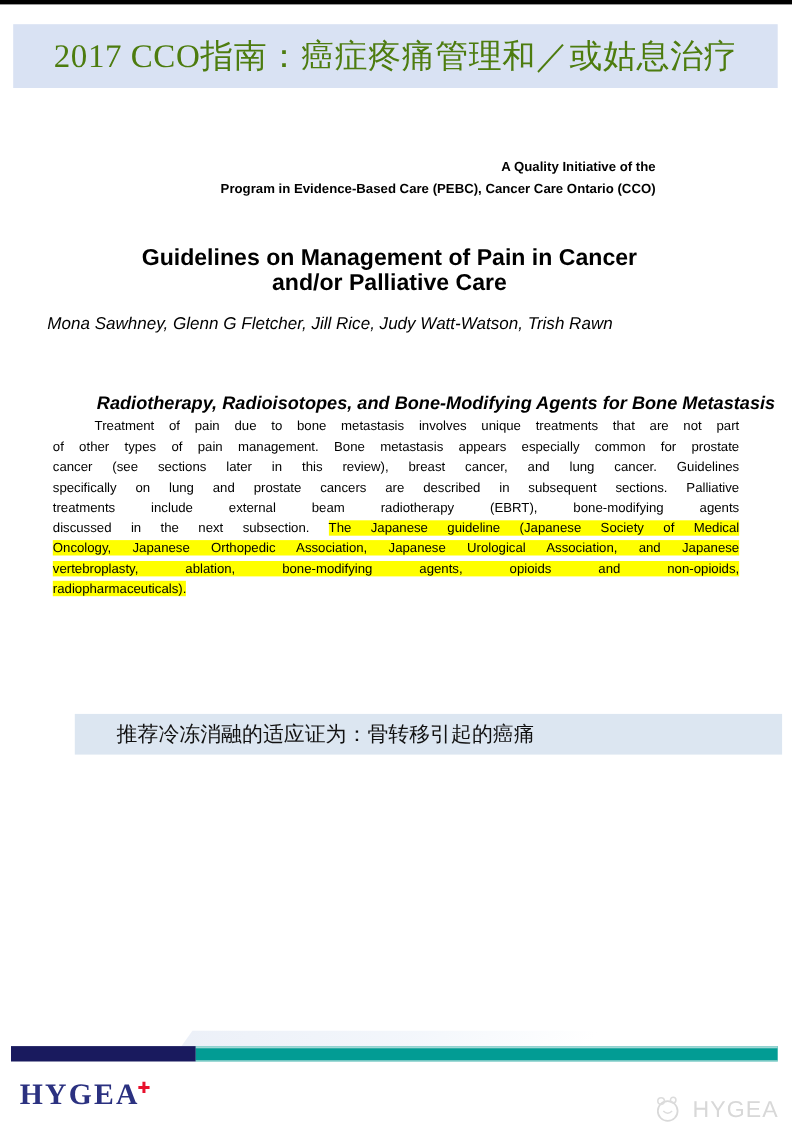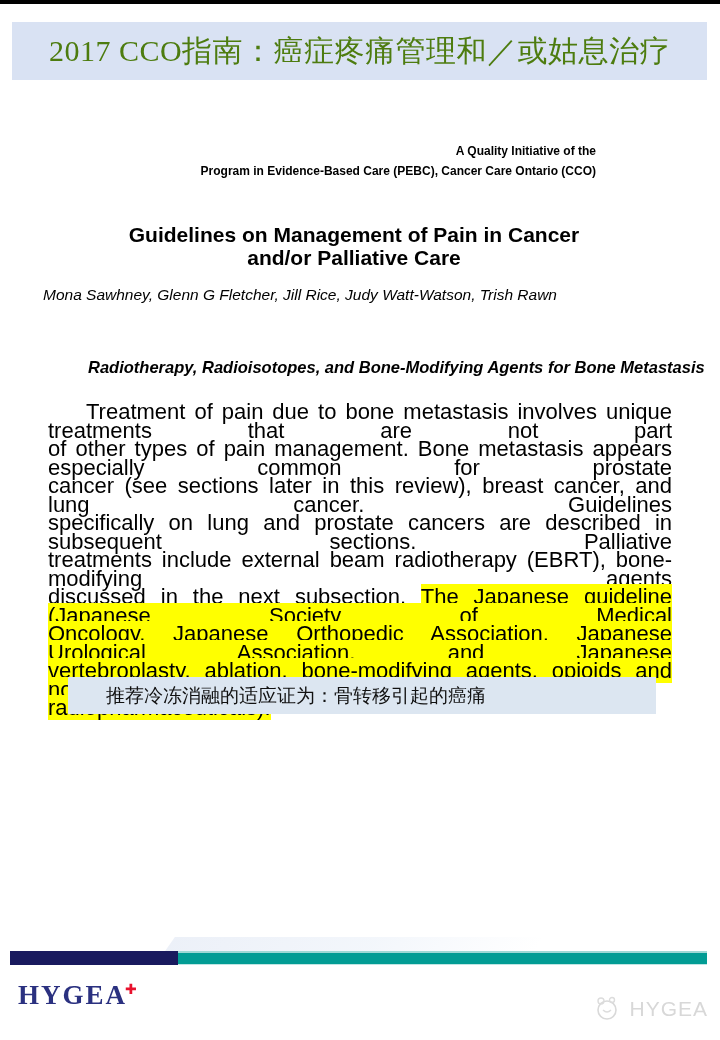--- a/index.html
+++ b/index.html
@@ -65,38 +65,38 @@
     position: absolute;
     left: 48px; top: 358px;
     width: 624px;
     font-weight: bold;
     font-style: italic;
     font-size: 16.5px;
     margin-left: 40px;
   }
   .body-paragraph {
     position: absolute;
-    left: 48px; top: 403px;
+    left: 48px; top: 378px;
     width: 624px;
-    font-size: 22px;
+    font-size: 12px;
   }
   .pline {
     line-height: 18.5px;
     white-space: normal;
   }
   .pline.just {
     text-align: justify;
     text-align-last: justify;
   }
   .pline.ind { text-indent: 38px; }
   .hl { background: var(--highlight, #ffff00); }
   .callout-box {
     position: absolute;
-    left: 68px; top: 677px;
-    width: 588px; height: 37px;
+    left: 68px; top: 649px;
+    width: 643px; height: 37px;
     background: var(--callout_bg, #dce6f1);
     display: flex;
     align-items: center;
   }
   .callout-box span {
     padding-left: 38px;
     font-size: 19px;
     color: #111111;
     white-space: nowrap;
   }

